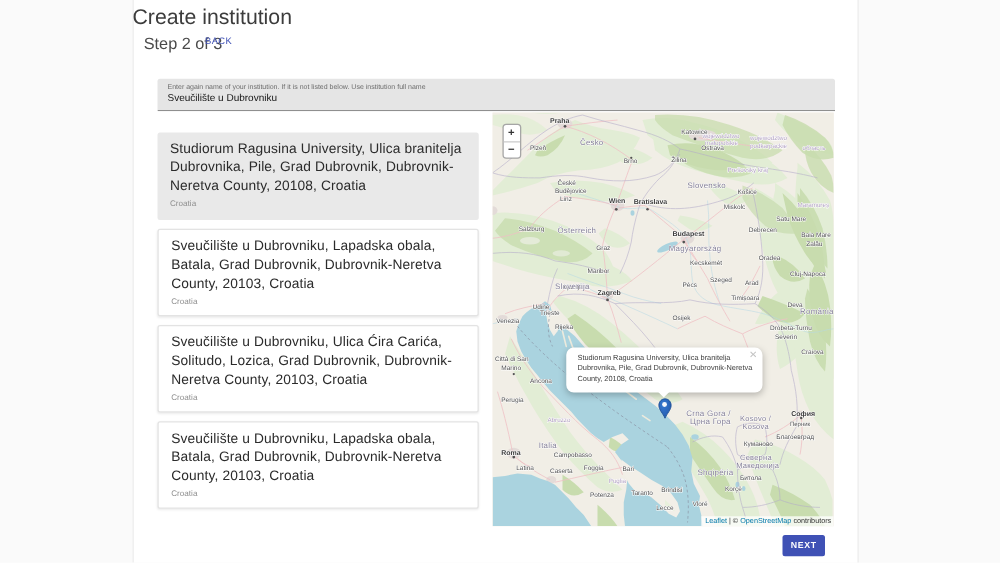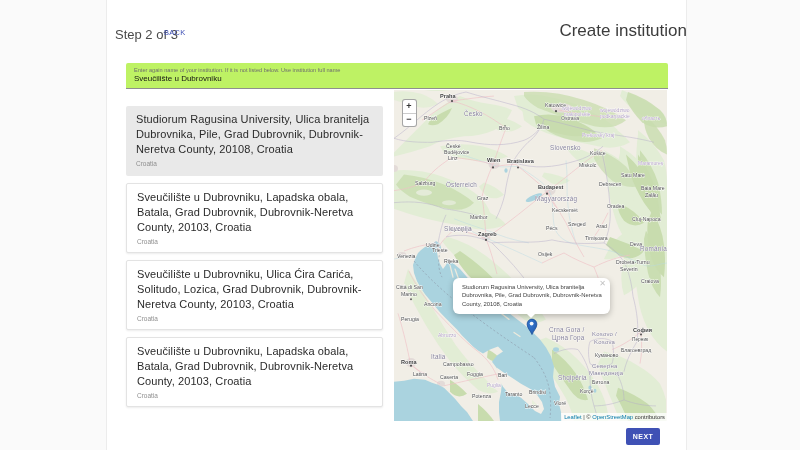--- a/index.html
+++ b/index.html
@@ -1,24 +1,24 @@
 <!DOCTYPE html>
 <html><head><meta charset="utf-8"><title>Create institution</title>
 <style>
 *{margin:0;padding:0;box-sizing:border-box}
 html,body{width:800px;height:450px;overflow:hidden;background:#fafafa;font-family:"Liberation Sans",sans-serif}
 .abs{position:absolute}
 </style></head>
 <body>
 <div class="abs" style="left:106px;top:0;width:581px;height:450px;background:#fff;border-left:1px solid #ececec;border-right:1px solid #ececec"></div>
-<div class="abs" style="left:106px;top:21px;width:581px;text-align:right;font-size:17px;color:#3c3c3c;padding-left:14px;">Create institution</div>
+<div class="abs" style="left:106px;top:4px;width:581px;text-align:left;font-size:17px;color:#3c3c3c;">Create institution</div>
 <div class="abs" style="left:115px;top:27px;font-size:13px;color:#4a4a4a">Step 2 of 3</div>
 <div class="abs" style="left:164px;top:28px;font-size:7.5px;color:#3f51b5;letter-spacing:0.3px">BACK</div>
 
-<div class="abs" style="left:126px;top:63px;width:542px;height:26px;background:#bef264;border-bottom:1px solid #8f8f8f;border-radius:2px 2px 0 0">
+<div class="abs" style="left:126px;top:63px;width:542px;height:26px;background:#e5e5e5;border-bottom:1px solid #8f8f8f;border-radius:2px 2px 0 0">
   <div style="padding:4px 0 0 8px;font-size:5.6px;color:#6e6e6e">Enter again name of your institution. If it is not listed below. Use institution full name</div>
   <div style="padding:1px 0 0 8px;font-size:8px;color:#141414">Sveučilište u Dubrovniku</div>
 </div>
 
 <div class="abs" id="c1" style="left:126px;top:106px;width:257px;height:70px;background:#e9e9e9;border-radius:2px;padding:6px 10px 0 10px">
   <div style="font-size:11px;line-height:15px;color:#2b2b2b;letter-spacing:0.1px">Studiorum Ragusina University, Ulica branitelja<br>Dubrovnika, Pile, Grad Dubrovnik, Dubrovnik-<br>Neretva County, 20108, Croatia</div>
   <div style="font-size:6.5px;color:#8f8f8f;margin-top:3px">Croatia</div>
 </div>
 <div class="abs" style="left:126px;top:183px;width:257px;height:70px;background:#fff;border:1px solid #e3e3e3;border-radius:2px;padding:6px 10px 0 10px;box-shadow:0 1px 2px rgba(0,0,0,0.08)">
   <div style="font-size:11px;line-height:15px;color:#2b2b2b;letter-spacing:0.1px">Sveučilište u Dubrovniku, Lapadska obala,<br>Batala, Grad Dubrovnik, Dubrovnik-Neretva<br>County, 20103, Croatia</div>

